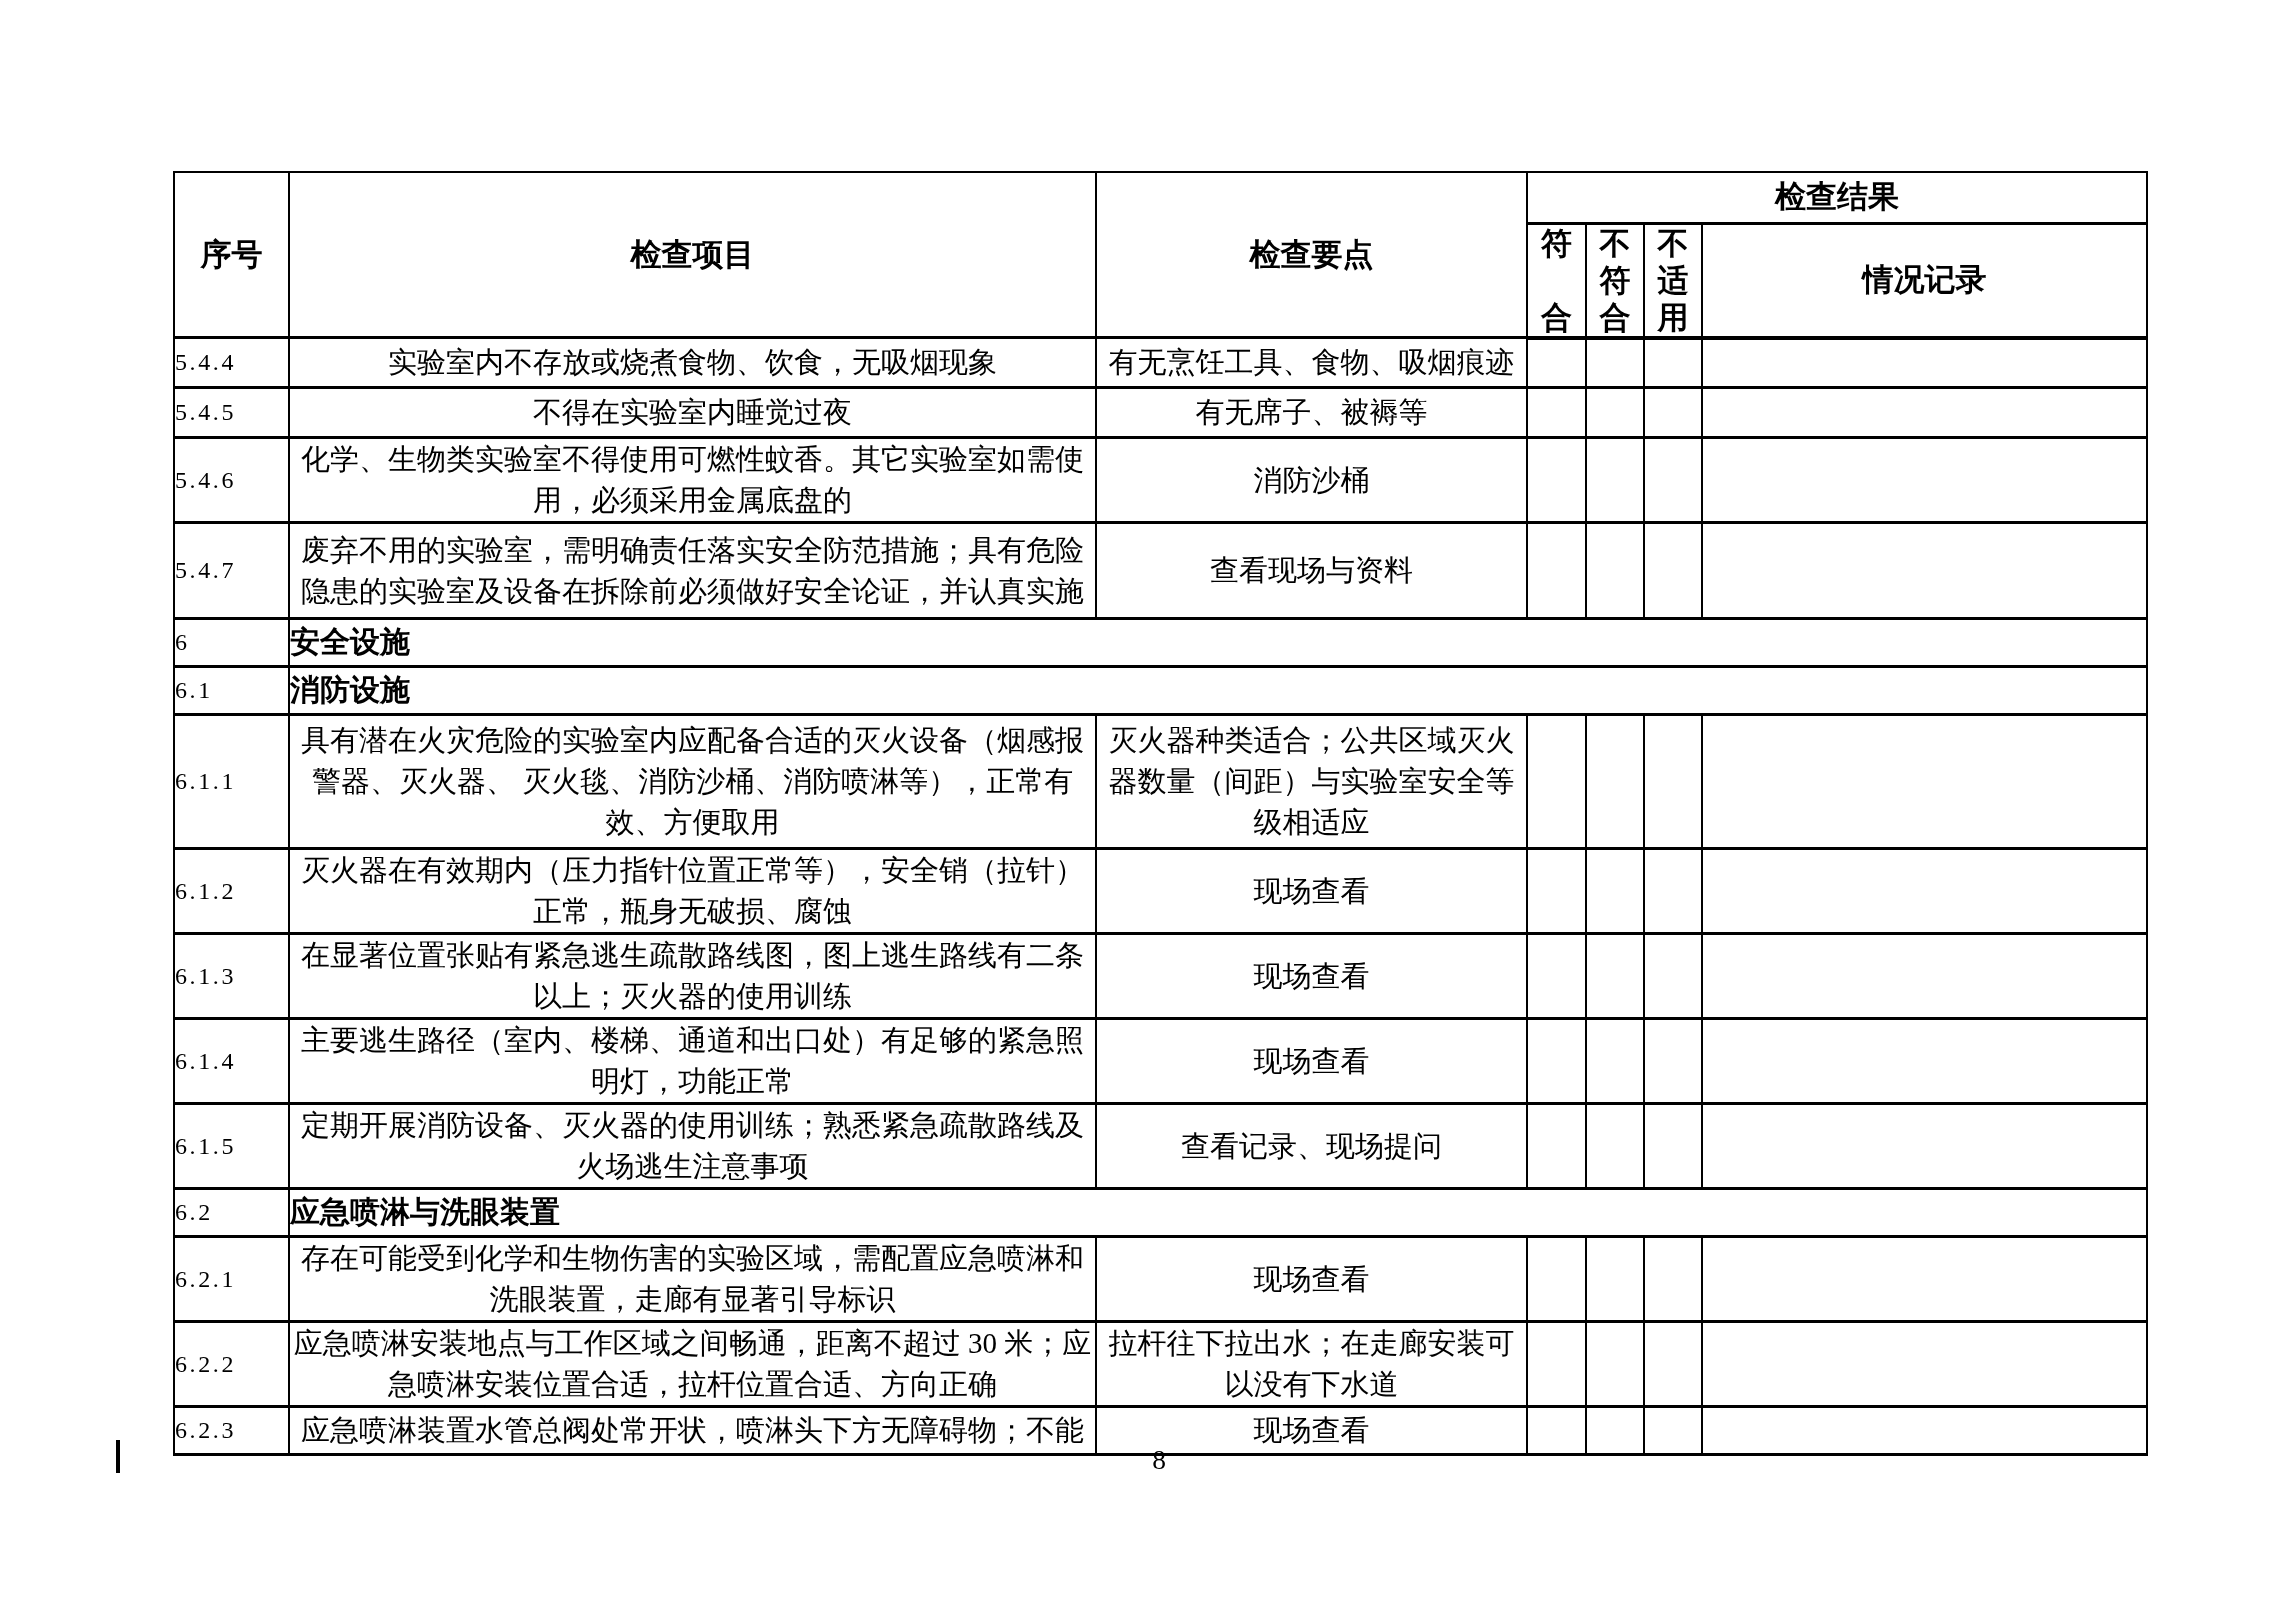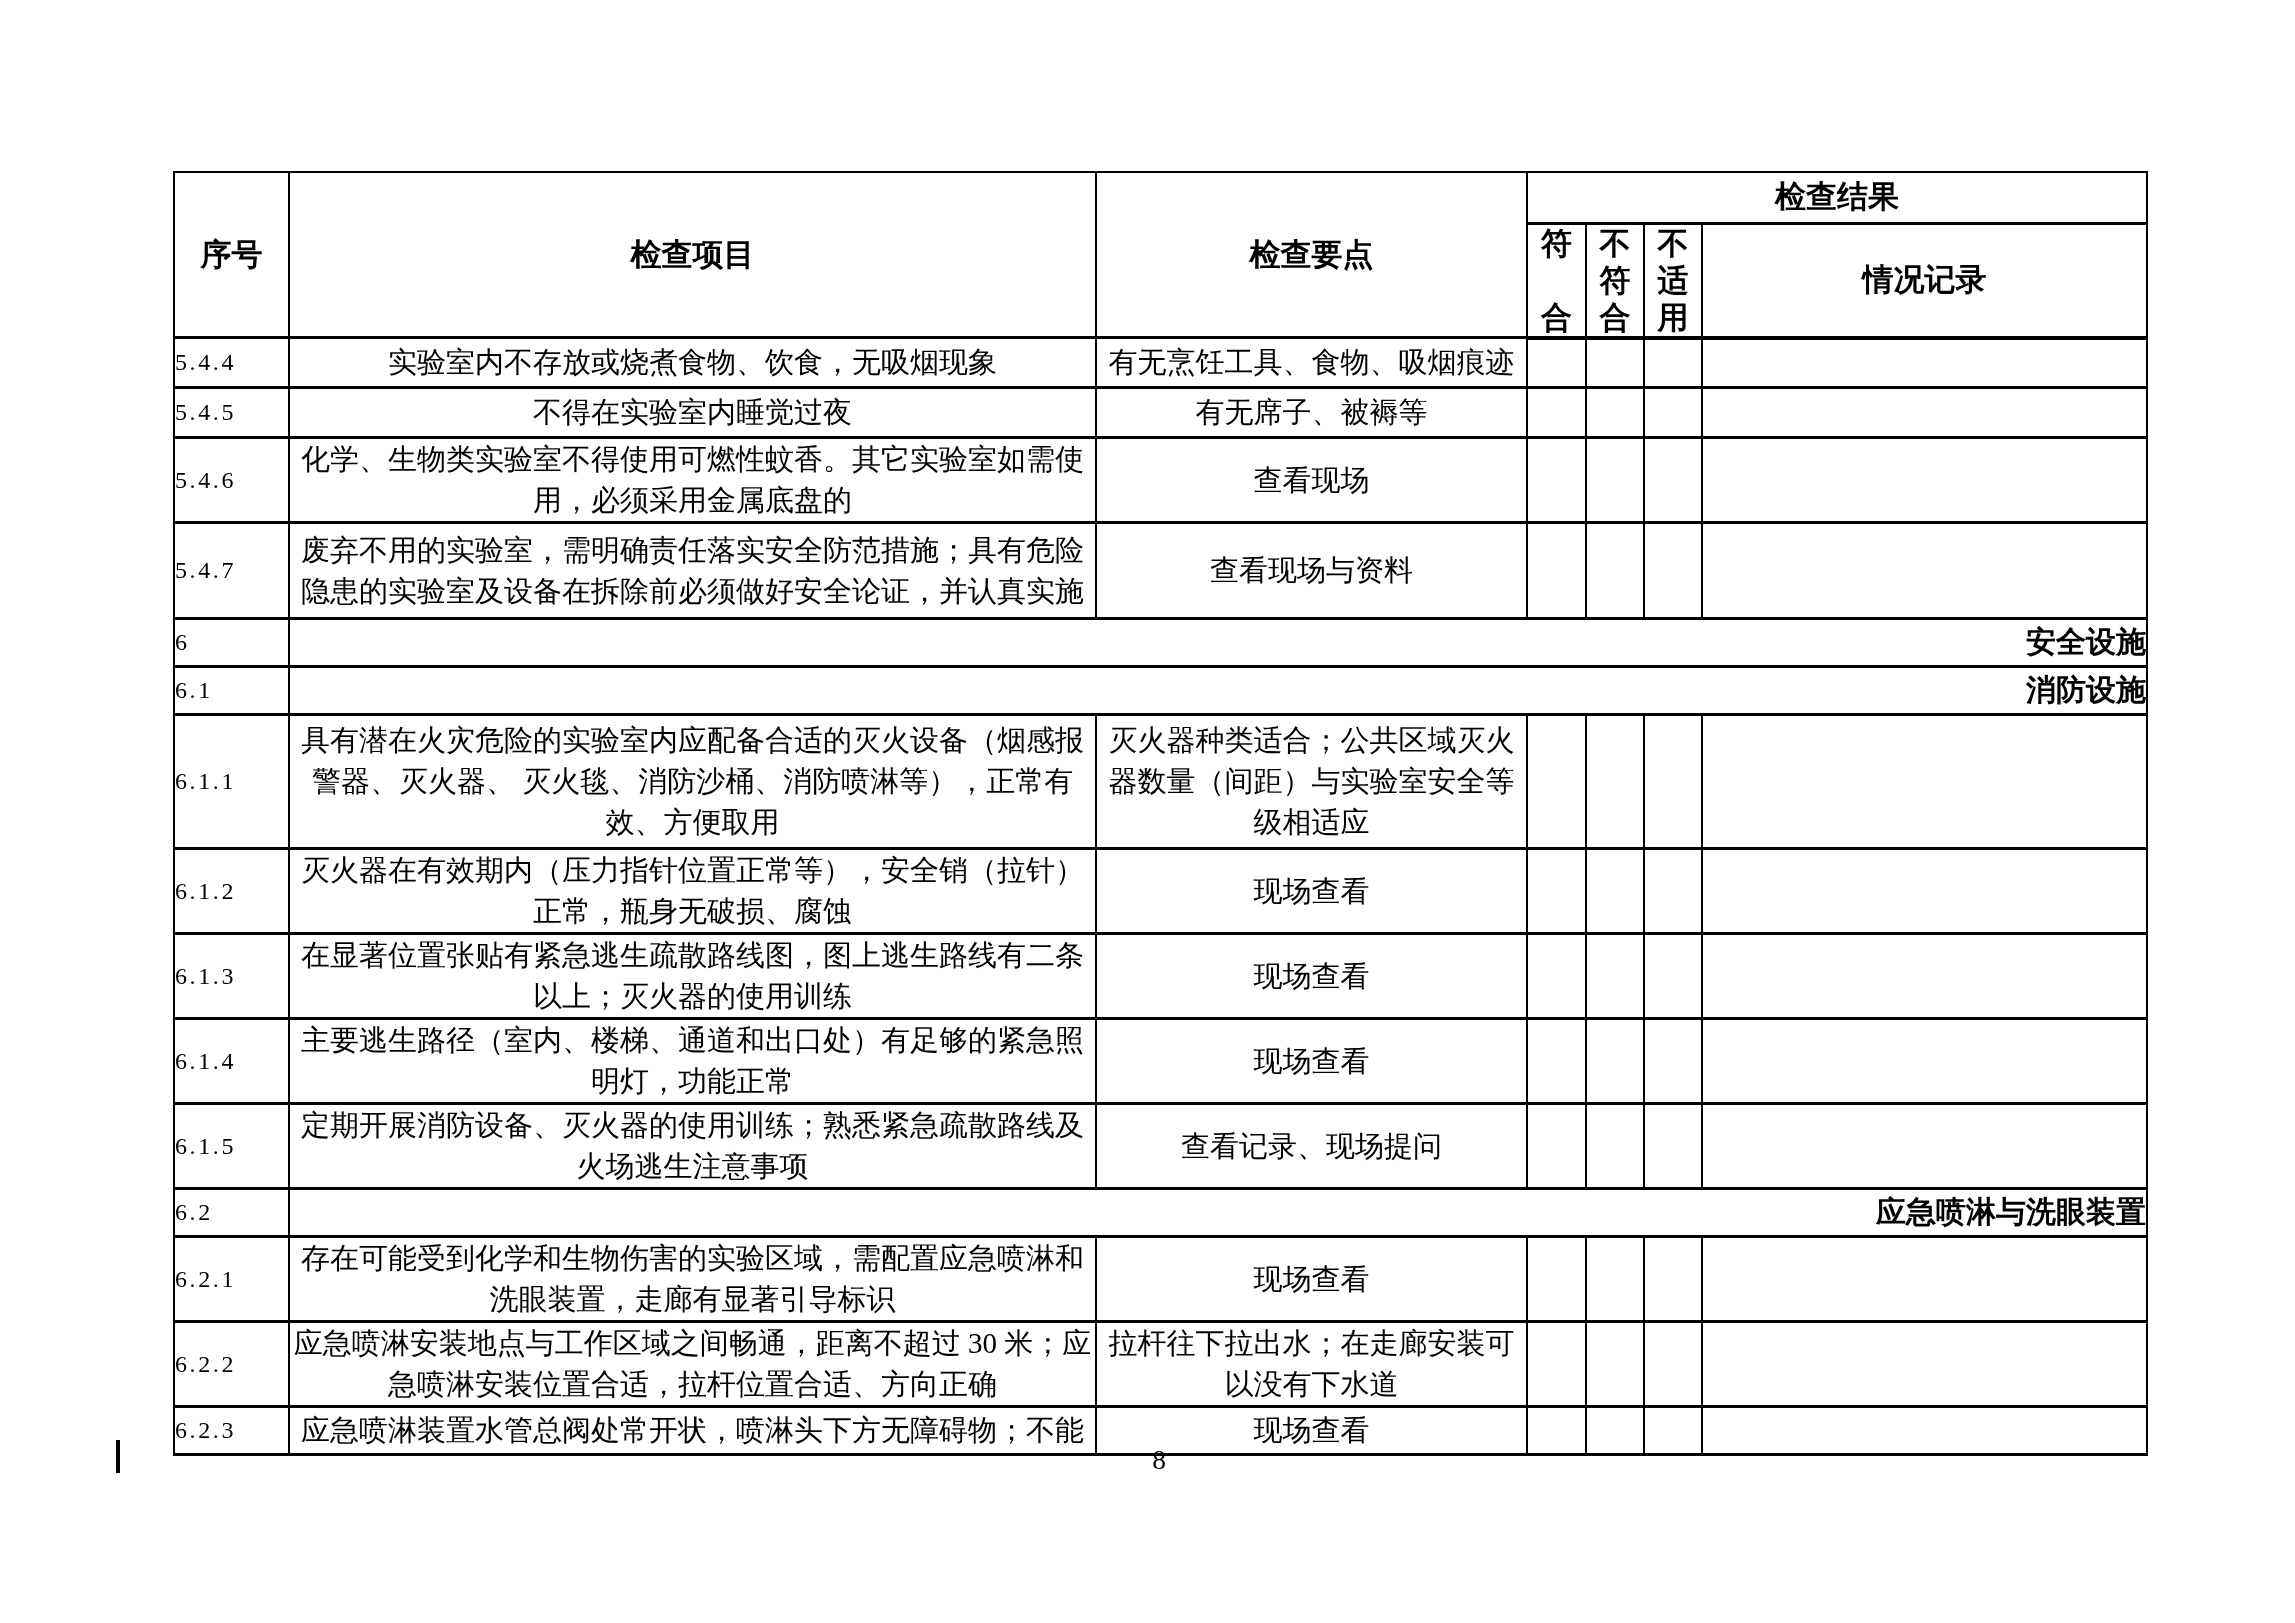--- a/index.html
+++ b/index.html
@@ -60,21 +60,21 @@
     font-size: 29px;
     line-height: 41px;
     text-align: center;
     padding-left: 9.2px;
     padding-right: 5.2px;
   }
   td.section-cell {
     font-family: "Liberation Sans", sans-serif;
     font-weight: bold;
     font-size: 30px;
-    text-align: right;
+    text-align: left;
     padding-left: 9.2px;
   }
   td.check-cell, td.record-cell { background: #ffffff; }
   .change-bar {
     position: absolute;
     left: 116px;
     top: 1440px;
     width: 3.9px;
     height: 33px;
     background: #000000;
@@ -139,21 +139,21 @@
         <td class="item-cell">不得在实验室内睡觉过夜</td>
         <td class="points-cell">有无席子、被褥等</td>
         <td class="check-cell"></td>
         <td class="check-cell"></td>
         <td class="check-cell"></td>
         <td class="record-cell"></td>
       </tr>
       <tr style="height:80px">
         <td class="no-cell">5.4.6</td>
         <td class="item-cell">化学、生物类实验室不得使用可燃性蚊香。其它实验室如需使用，必须采用金属底盘的</td>
-        <td class="points-cell">查看现场</td>
+        <td class="points-cell">消防沙桶</td>
         <td class="check-cell"></td>
         <td class="check-cell"></td>
         <td class="check-cell"></td>
         <td class="record-cell"></td>
       </tr>
       <tr style="height:96px">
         <td class="no-cell">5.4.7</td>
         <td class="item-cell">废弃不用的实验室，需明确责任落实安全防范措施；具有危险隐患的实验室及设备在拆除前必须做好安全论证，并认真实施</td>
         <td class="points-cell">查看现场与资料</td>
         <td class="check-cell"></td>

